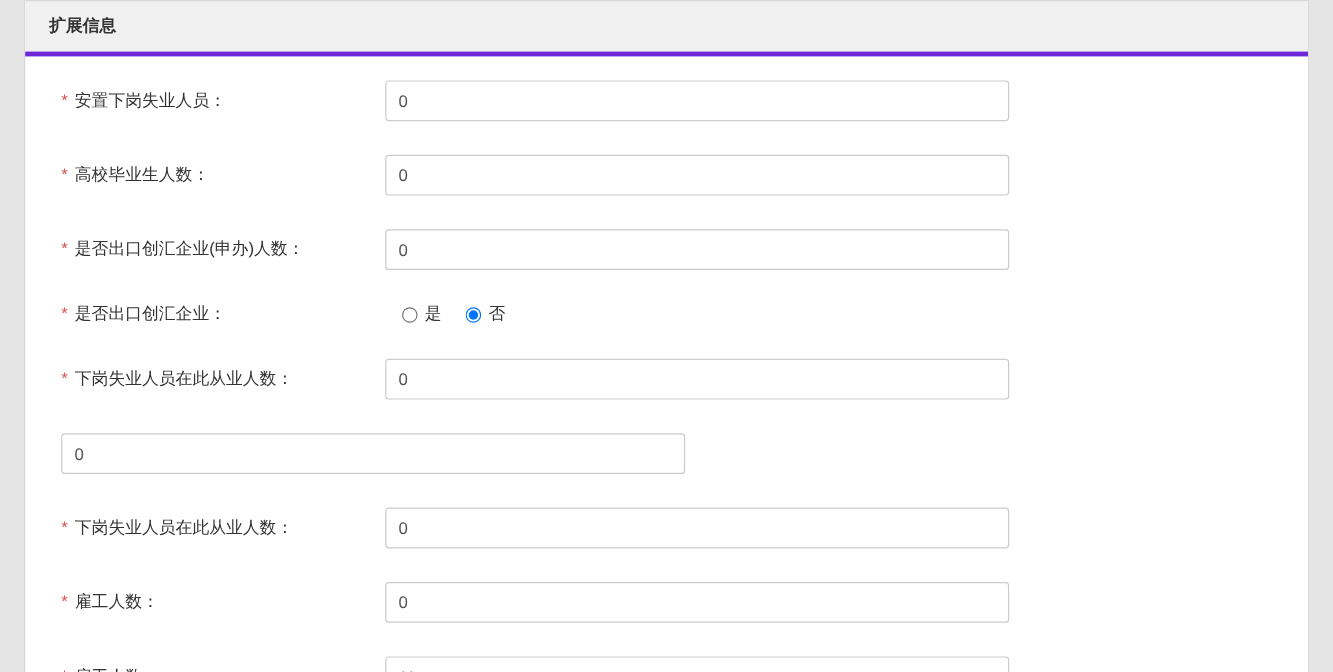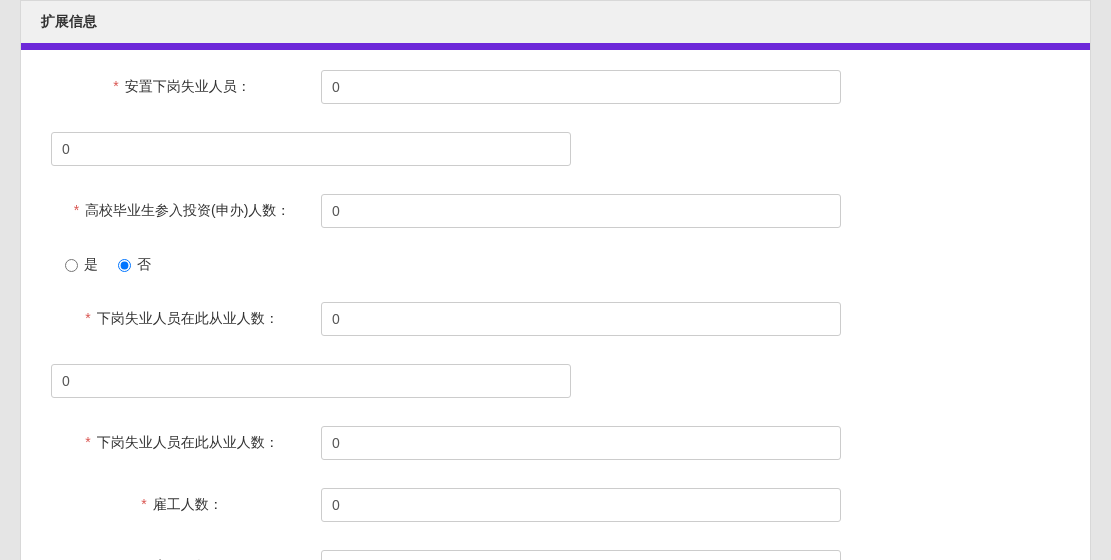--- a/index.html
+++ b/index.html
@@ -19,37 +19,37 @@
     }
     .main-panel {
       background: #ffffff;
       border-left: 1px solid #d8d8d8;
       border-right: 1px solid #d8d8d8;
       min-height: 560px;
     }
     .section-header {
       background: #f0f0f0;
       border-top: 1px solid #d8d8d8;
-      border-bottom: 7px solid #6d28d9;
+      border-bottom: 4px solid #6d28d9;
       padding: 12px 20px;
       font-size: 14px;
       font-weight: bold;
       color: #333;
     }
     .form-body {
       padding: 20px 30px 0 30px;
     }
     .form-row {
       display: flex;
       align-items: center;
       margin-bottom: 28px;
     }
     .form-label {
       width: 270px;
-      text-align: center;
+      text-align: left;
       font-size: 14px;
       color: #333;
       padding-right: 8px;
       white-space: nowrap;
     }
     .required-mark {
       color: #d9534f;
       margin-right: 2px;
     }
     .form-control {
@@ -99,36 +99,44 @@
         <div class="form-label">
           <span class="required-mark">*</span>
           <span>安置下岗失业人员：</span>
         </div>
         <div class="form-control">
           <input type="text" class="text-input" value="0" style="">
         </div>
       </div>
 
       <div class="form-row">
+        <div class="form-label">
+          <span class="required-mark">*</span>
+          <span>高校毕业生人数：</span>
+        </div>
         <div class="form-control">
           <input type="text" class="text-input" value="0" style="">
         </div>
       </div>
 
       <div class="form-row">
         <div class="form-label">
           <span class="required-mark">*</span>
-          <span>高校毕业生参入投资(申办)人数：</span>
+          <span>是否出口创汇企业(申办)人数：</span>
         </div>
         <div class="form-control">
           <input type="text" class="text-input" value="0" style="">
         </div>
       </div>
 
       <div class="form-row">
+        <div class="form-label">
+          <span class="required-mark">*</span>
+          <span>是否出口创汇企业：</span>
+        </div>
         <div class="form-control">
           <div class="radio-group">
             <label class="radio-option">
               <input type="radio" name="export" style="">
               <span>是</span>
             </label>
             <label class="radio-option">
               <input type="radio" name="export" checked="" style="">
               <span>否</span>
             </label>

